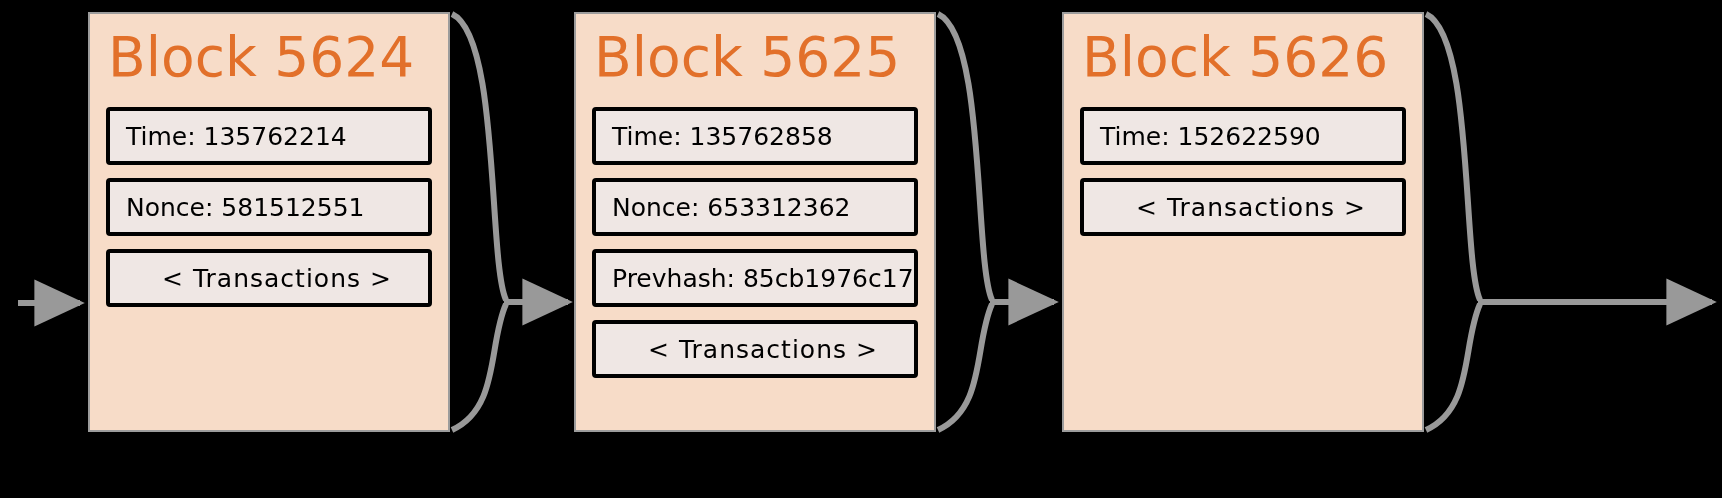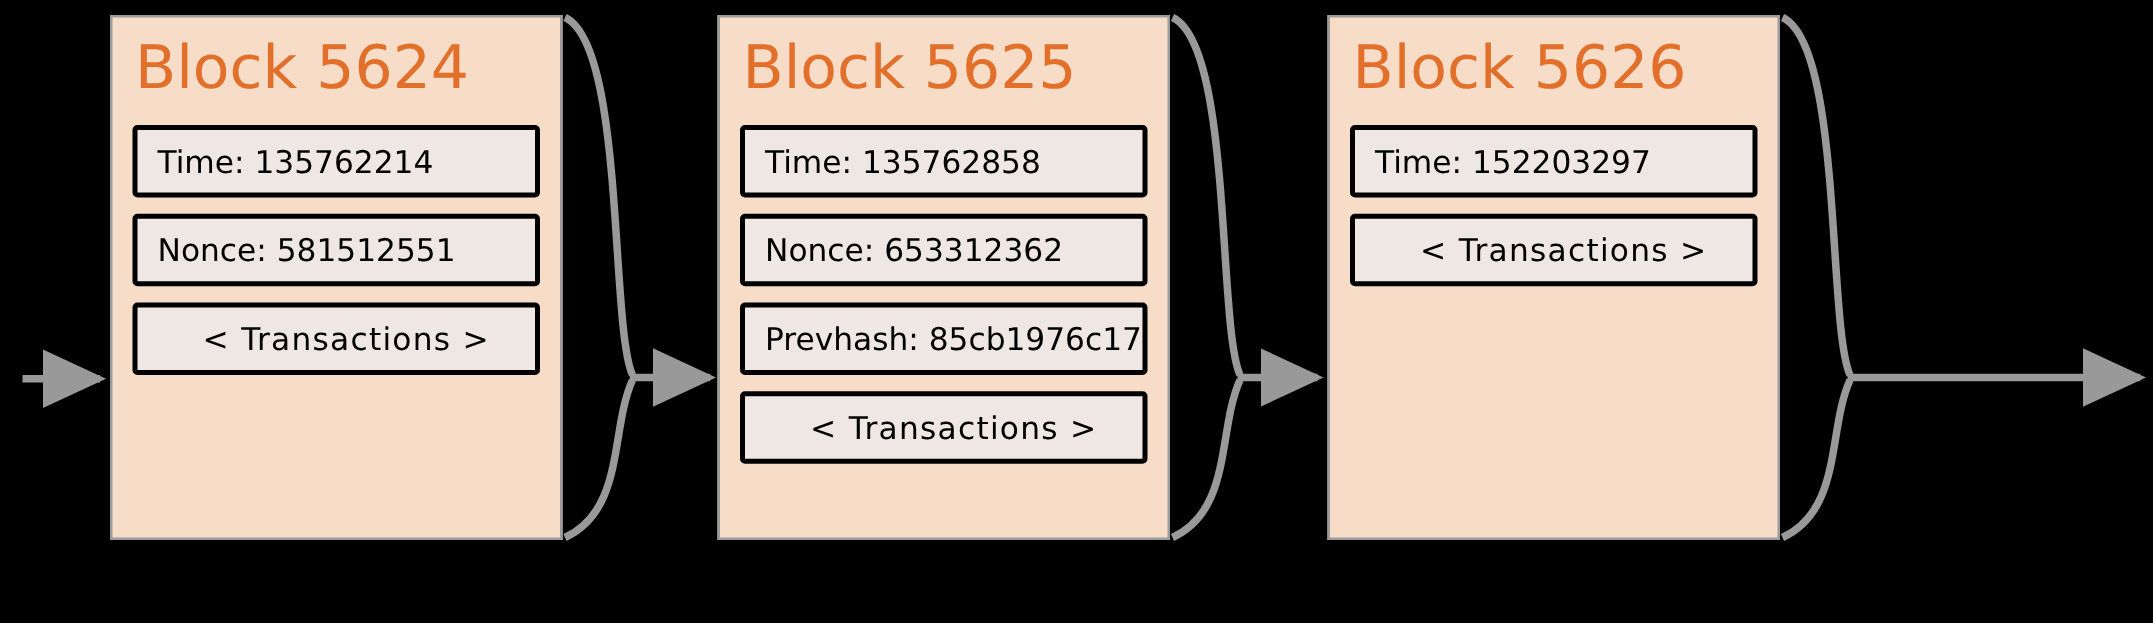--- a/index.html
+++ b/index.html
@@ -19,21 +19,21 @@
     top:12px;
     width:362px;
     height:420px;
     background:#f7dcc8;
     border:2px solid #9c9c9c;
     box-sizing:border-box;
     padding:0;
   }
   .block-title{
     color:#e2702a;
-    font-size:48px;
+    font-size:55px;
     line-height:1;
     font-weight:400;
     margin:16px 0 0 18px;
     letter-spacing:0px;
     white-space:nowrap;
   }
   .fields{
     margin-top:22px;
     padding:0 16px;
     display:flex;
@@ -102,18 +102,18 @@
       <div class="field">Time: 135762858</div>
       <div class="field">Nonce: 653312362</div>
       <div class="field">Prevhash: 85cb1976c171</div>
       <div class="field tx">&lt; Transactions &gt;</div>
     </div>
   </div>
 
   <div class="block" style="left:1062px;">
     <div class="block-title">Block 5626</div>
     <div class="fields">
-      <div class="field">Time: 152203297</div>
+      <div class="field">Time: 152622590</div>
       <div class="field tx">&lt; Transactions &gt;</div>
     </div>
   </div>
 
 </div>
 
 </body></html>

